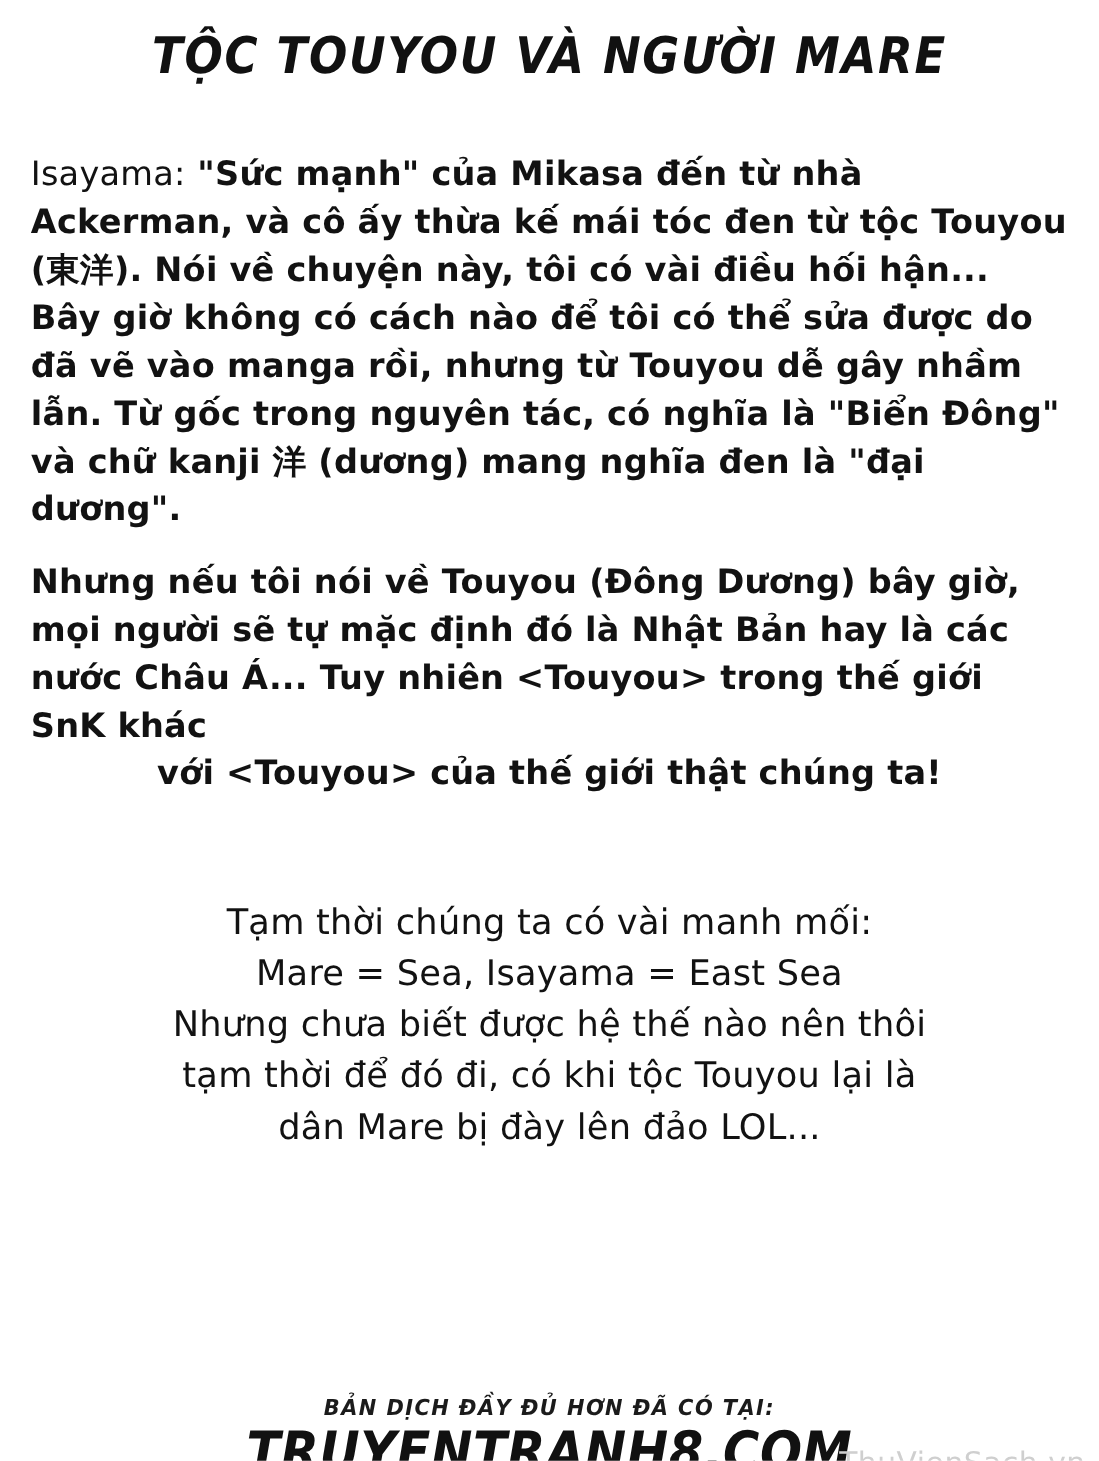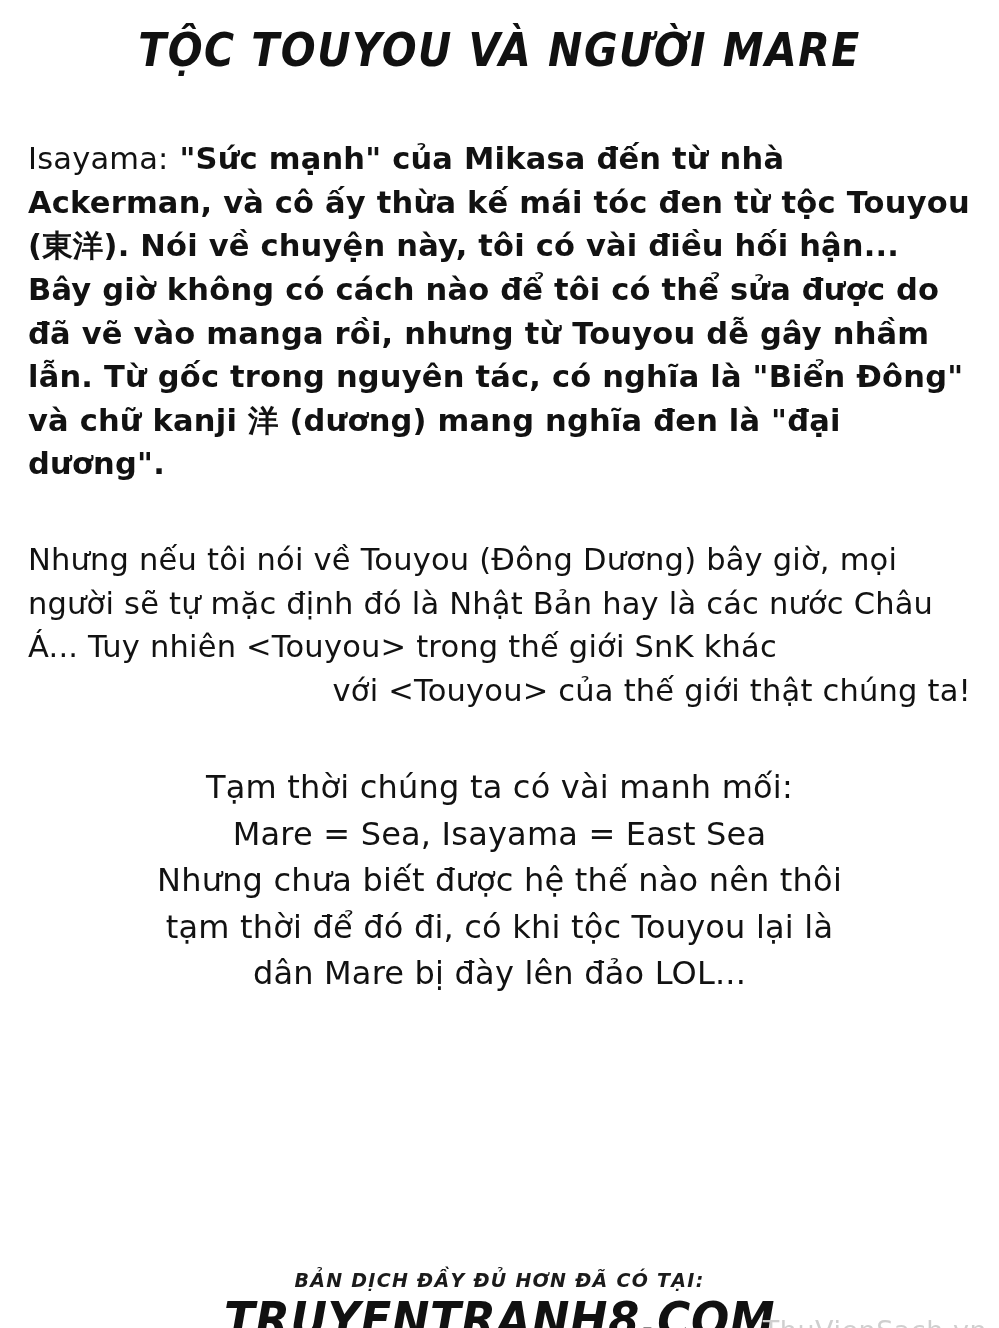--- a/index.html
+++ b/index.html
@@ -54,29 +54,29 @@
     margin: 0 0 0 0;
   }
   .para b {
     font-weight: 400;
   }
   .para.p1 {
     font-weight: 600;
     font-size: 30.5px;
   }
   .para.p2 {
-    margin-top: 52px;
-    font-weight: 400;
+    margin-top: 22px;
+    font-weight: 700;
   }
   .para.p2 .last-line {
     display: block;
-    text-align: right;
+    text-align: center;
   }
   .para.p3 {
-    margin-top: 52px;
+    margin-top: 89px;
     text-align: center;
     font-weight: 500;
     font-size: 32px;
     line-height: 1.45;
   }
 
   
   .footer {
     position: absolute;
     left: 0;

